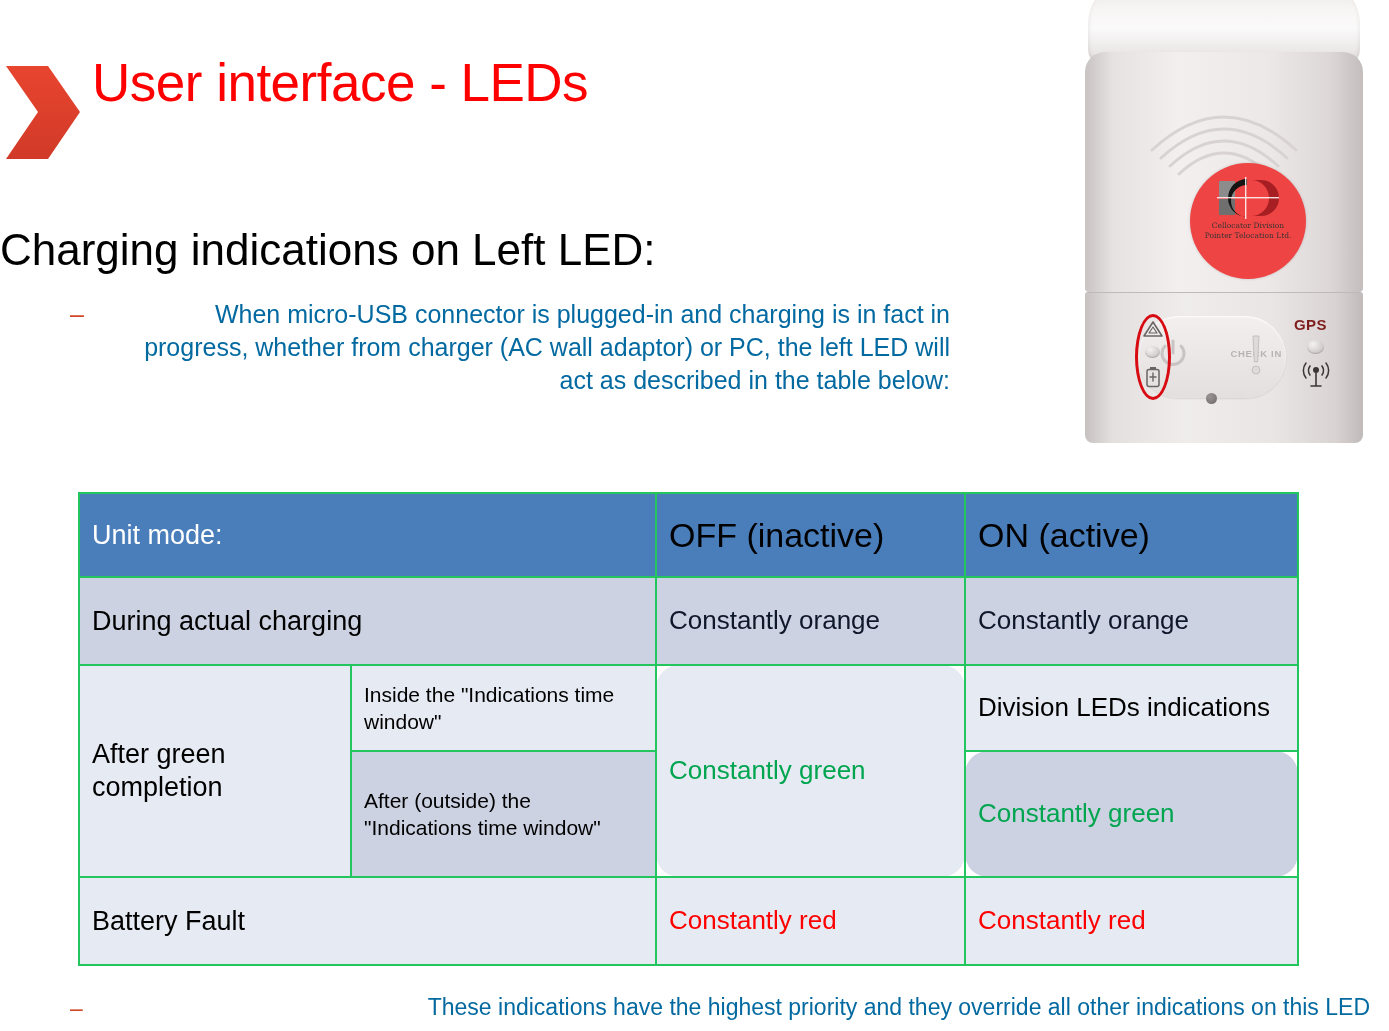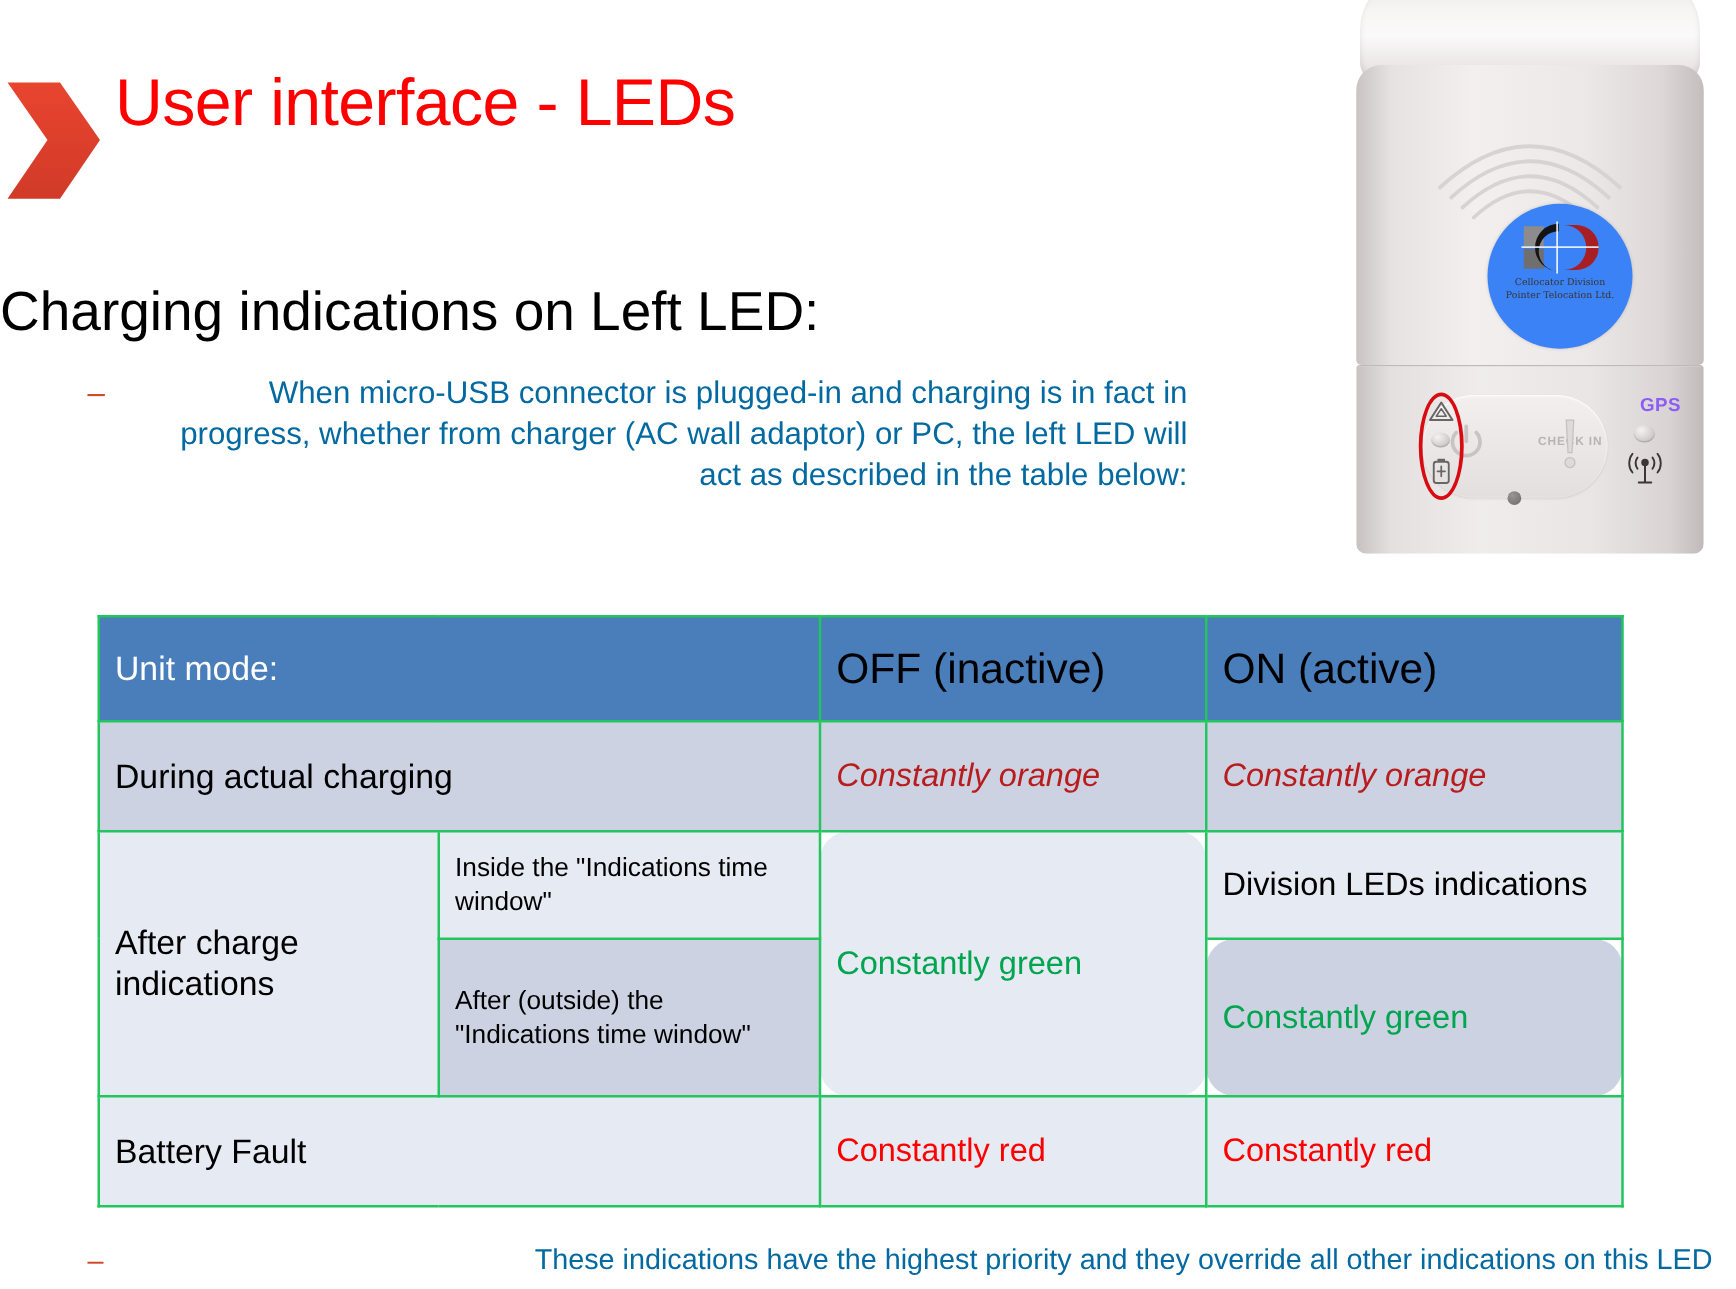--- a/index.html
+++ b/index.html
@@ -120,21 +120,21 @@
   tbody td {
     background: #e6eaf2;
     font-size: 26px;
     line-height: 1.22;
     margin-top: 36px;
   }
   tbody td.band-dark { background: #ccd2e2; }
 
   td.cell-label      { font-size: 27px; }
   td.cell-sublabel   { font-size: 21px; line-height: 1.3; padding-top: 8px; padding-bottom: 8px; }
-  td.val-orange      { color: #b91c1c; font-weight: bold; font-style: italic; }
+  td.val-orange      { color: #0f172a; font-weight: bold; }
   td.val-green       { color: #00a550; font-weight: bold; border-radius: 23px; }
   td.val-red         { color: #ff0000; font-weight: bold; white-space: nowrap; }
   td.val-plain       { color: #000000; }
 
   .row-charging td  { height: 86px; }
   .row-inside td    { height: 84px; }
   .row-outside td   { height: 124px; }
   .row-fault td     { height: 86px; }
 
   
@@ -184,21 +184,21 @@
     background: linear-gradient(to right, #c7c2c1 0%, #e4e0df 10%, #efecec 36%, #e9e5e4 68%, #d9d4d3 90%, #c0bbba 100%);
     border-top: 1px solid #bfbab9;
   }
   #dev-logo {
     position: absolute;
     left: 138px;
     top: 163px;
     width: 116px;
     height: 116px;
     border-radius: 50%;
-    background: #3b82f6;
+    background: #ef4444;
     box-shadow: 0 0 3px rgba(0,0,0,0.16);
     overflow: hidden;
   }
   #dev-logo-mark {
     position: absolute;
     left: 50%;
     top: 14px;
     transform: translateX(-50%);
     width: 62px;
     height: 42px;
@@ -230,25 +230,25 @@
     top: 348px;
     width: 124px;
     text-align: right;
     font-size: 9.5px;
     letter-spacing: 0.7px;
     color: #b9b3b2;
     font-weight: bold;
   }
   #dev-gps-text {
     position: absolute;
-    left: 260px;
+    left: 242px;
     top: 316px;
     font-size: 15px;
     font-weight: bold;
-    color: #8b5cf6;
+    color: #7f1d1d;
     letter-spacing: 0.4px;
   }
   .dev-led-dot {
     position: absolute;
     width: 15px;
     height: 12px;
     border-radius: 50%;
     background: radial-gradient(ellipse at 35% 30%, #f4f2f1, #cdc8c7 70%, #b4afae 100%);
     box-shadow: inset 0 -1px 1px rgba(0,0,0,0.16);
   }
@@ -316,21 +316,21 @@
   </thead>
   <tbody>
 
     <tr class="row-charging">
       <td class="cell-label band-dark" colspan="2">During actual charging</td>
       <td class="band-dark val-orange">Constantly orange</td>
       <td class="band-dark val-orange">Constantly orange</td>
     </tr>
 
     <tr class="row-inside">
-      <td class="cell-label" rowspan="2">After charge indications</td>
+      <td class="cell-label" rowspan="2">After green completion</td>
       <td class="cell-sublabel">Inside the "Indications time window"</td>
       <td class="val-green" rowspan="2">Constantly green</td>
       <td class="val-plain">Division LEDs indications</td>
     </tr>
 
     <tr class="row-outside">
       <td class="cell-sublabel band-dark">After (outside) the "Indications time window"</td>
       <td class="band-dark val-green">Constantly green</td>
     </tr>
 

